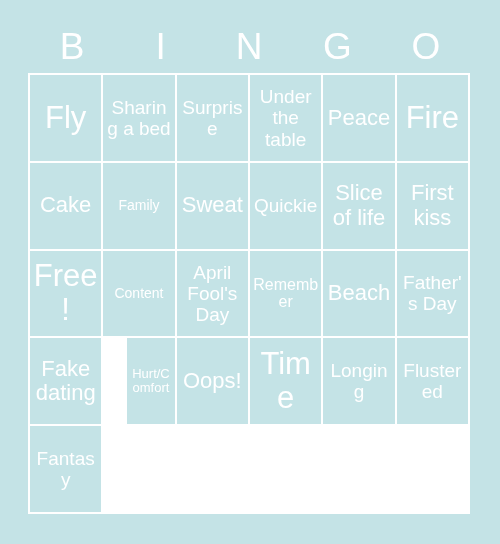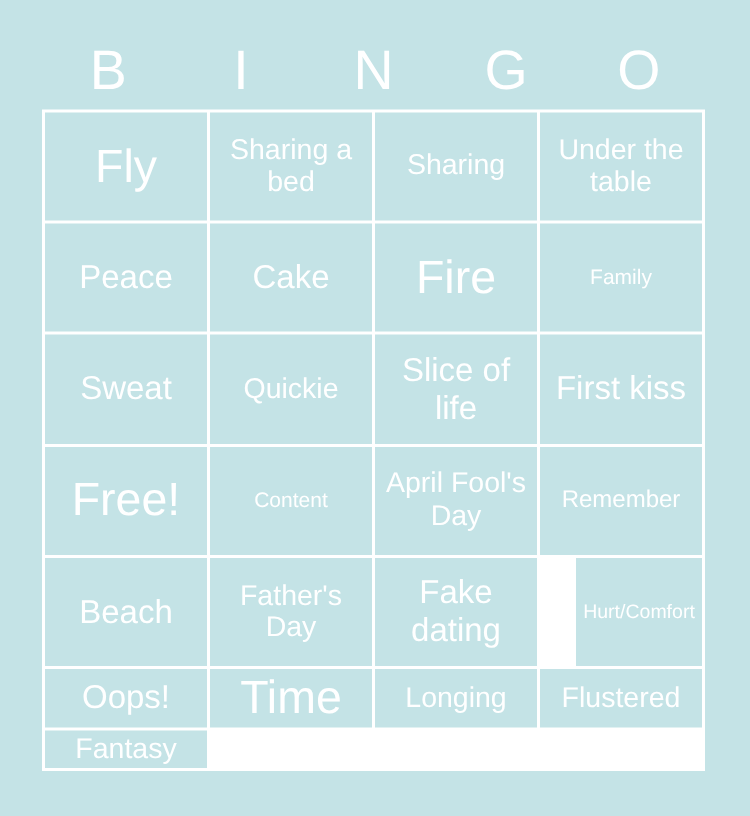--- a/index.html
+++ b/index.html
@@ -40,21 +40,21 @@
     user-select: none;
   }
   
   .grid {
     position: absolute;
     left: 28px;
     top: 73px;
     width: 442px;
     height: 441px;
     display: grid;
-    grid-template-columns: repeat(4, 1fr);
+    grid-template-columns: repeat(6, 1fr);
     grid-template-rows: repeat(5, 1fr);
     background: #ffffff;
     gap: 2px;
     padding: 2px;
     box-sizing: border-box;
   }
   .cell {
     background: #c4e3e6;
     color: #ffffff;
     display: flex;
@@ -87,26 +87,26 @@
     <div class="header-letter">I</div>
     <div class="header-letter">N</div>
     <div class="header-letter">G</div>
     <div class="header-letter">O</div>
   </div>
 
   <div class="grid">
 
     <div class="cell fs-xl">Fly</div>
     <div class="cell fs-sm">Sharing a bed</div>
-    <div class="cell fs-sm">Sharing</div>
+    <div class="cell fs-sm">Surprise</div>
     <div class="cell fs-sm">Under the table</div>
     <div class="cell fs-lg">Peace</div>
 
+    <div class="cell fs-xl">Fire</div>
     <div class="cell fs-lg">Cake</div>
-    <div class="cell fs-xl">Fire</div>
     <div class="cell fs-md">Family</div>
     <div class="cell fs-lg">Sweat</div>
     <div class="cell fs-sm">Quickie</div>
 
     <div class="cell fs-lg">Slice of life</div>
     <div class="cell fs-lg">First kiss</div>
     <div class="cell free fs-xl">Free!</div>
     <div class="cell fs-md">Content</div>
     <div class="cell fs-sm">April Fool's Day</div>
 

